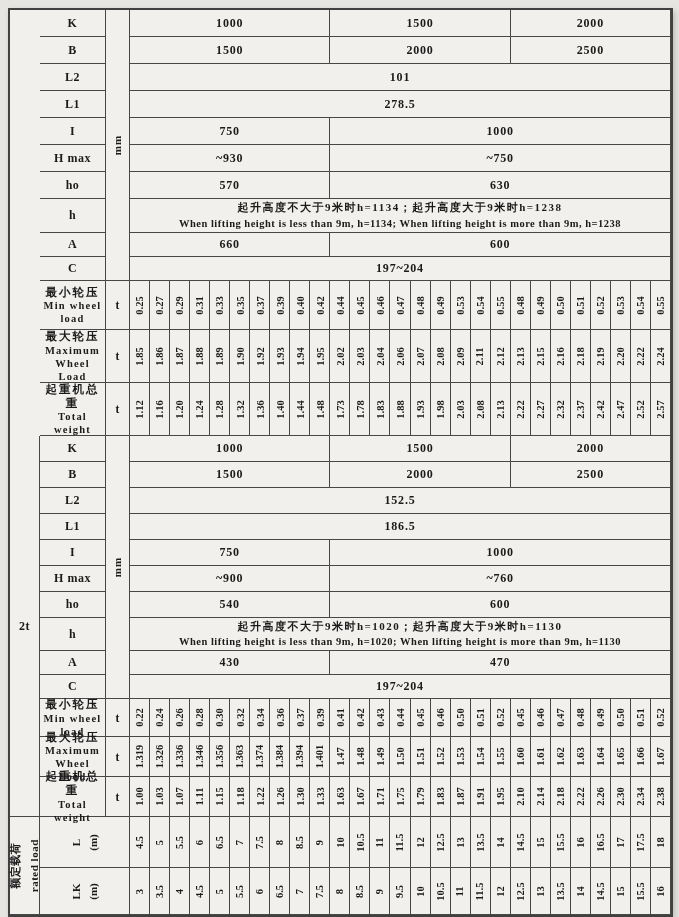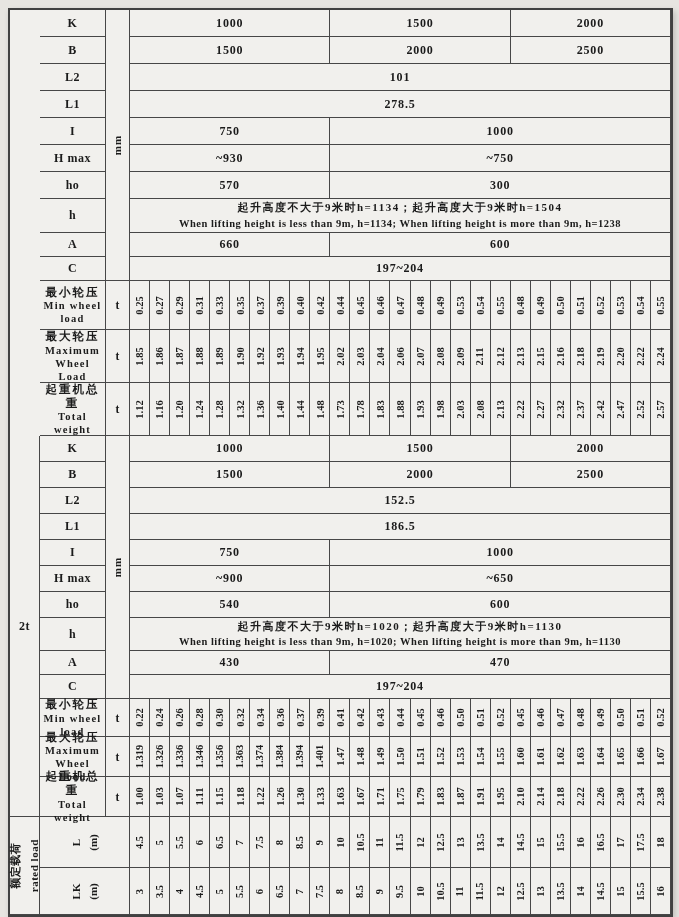--- a/index.html
+++ b/index.html
@@ -125,24 +125,24 @@
   <div class="c val" style="grid-area:6/4/7/14">
       <span>~930</span>
     </div>
   <div class="c val gs" style="grid-area:6/14/7/31">
       <span>~750</span>
     </div>
   <div class="c val" style="grid-area:7/4/8/14">
       <span>570</span>
     </div>
   <div class="c val gs" style="grid-area:7/14/8/31">
-      <span>300</span>
+      <span>630</span>
     </div>
   <div class="c hcell" style="grid-area:8/4/9/31">
-    <div class="hcn">起升高度不大于9米时h=1134；起升高度大于9米时h=1504</div>
+    <div class="hcn">起升高度不大于9米时h=1134；起升高度大于9米时h=1238</div>
     <div class="hen">When lifting height is less than 9m, h=1134; When lifting height is more than 9m, h=1238</div>
   </div>
   <div class="c val" style="grid-area:9/4/10/14">
       <span>660</span>
     </div>
   <div class="c val gs" style="grid-area:9/14/10/31">
       <span>600</span>
     </div>
   <div class="c val" style="grid-area:10/4/11/31">
       <span>197~204</span>
@@ -401,21 +401,21 @@
   <div class="c val" style="grid-area:18/4/19/14">
       <span>750</span>
     </div>
   <div class="c val gs" style="grid-area:18/14/19/31">
       <span>1000</span>
     </div>
   <div class="c val" style="grid-area:19/4/20/14">
       <span>~900</span>
     </div>
   <div class="c val gs" style="grid-area:19/14/20/31">
-      <span>~650</span>
+      <span>~760</span>
     </div>
   <div class="c val" style="grid-area:20/4/21/14">
       <span>540</span>
     </div>
   <div class="c val gs" style="grid-area:20/14/21/31">
       <span>600</span>
     </div>
   <div class="c hcell" style="grid-area:21/4/22/31">
     <div class="hcn">起升高度不大于9米时h=1020；起升高度大于9米时h=1130</div>
     <div class="hen">When lifting height is less than 9m, h=1020; When lifting height is more than 9m, h=1130</div>

